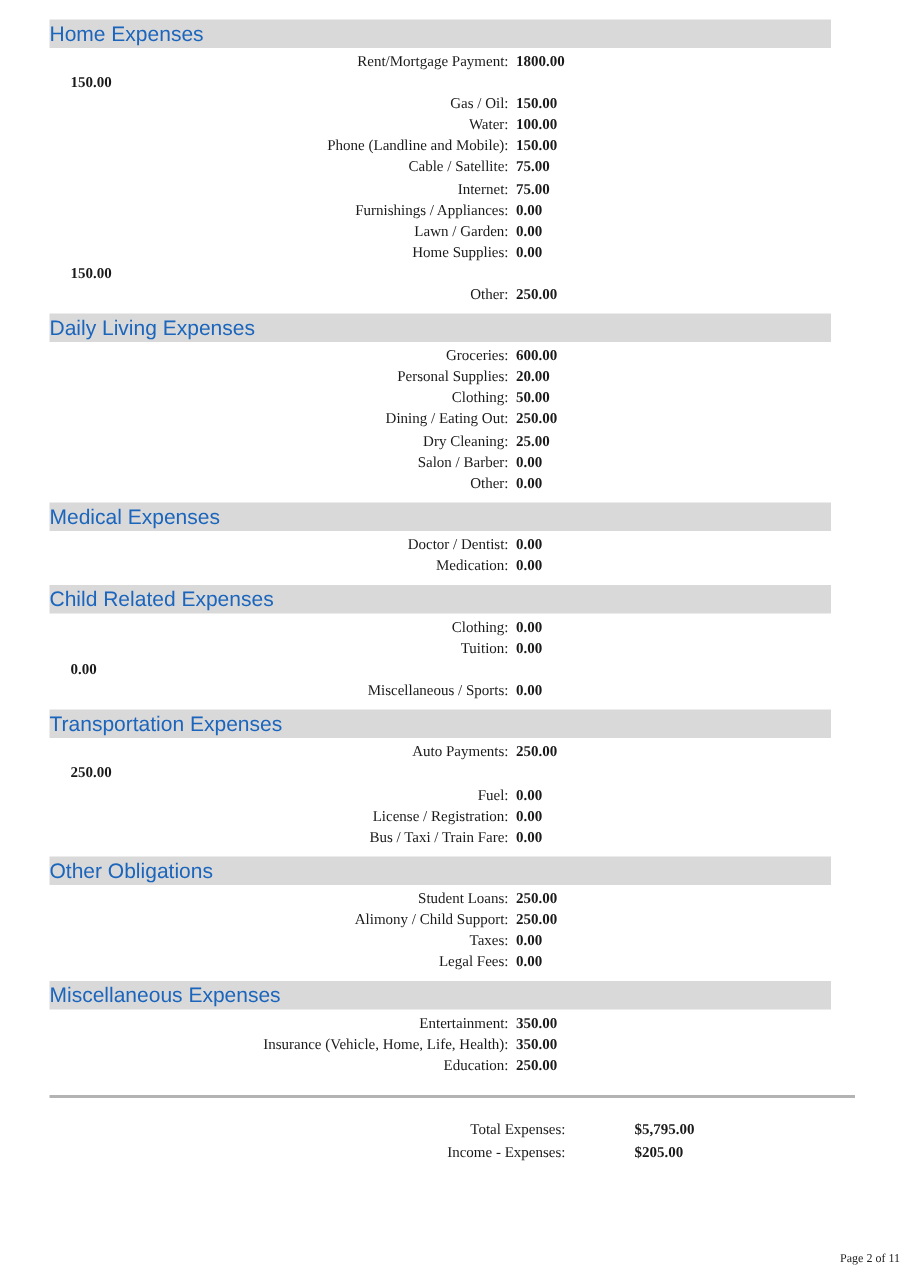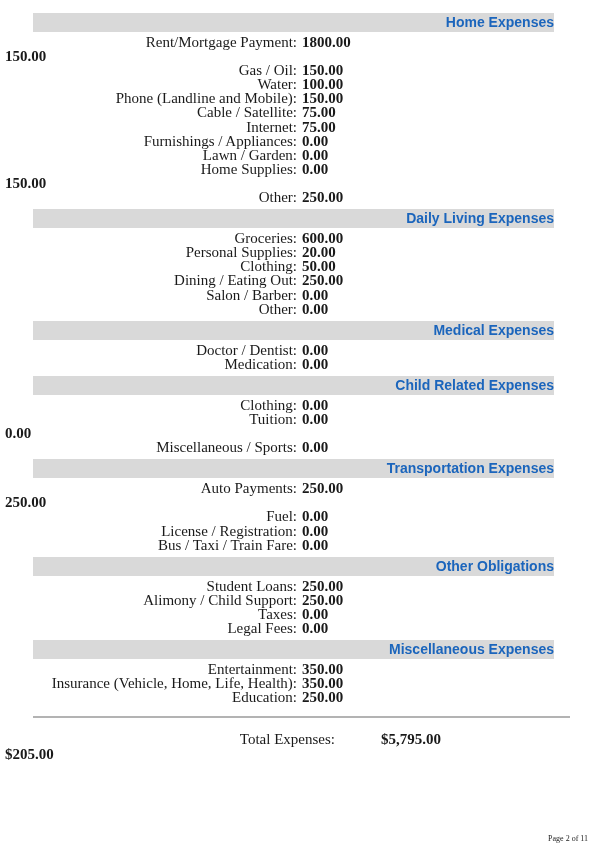--- a/index.html
+++ b/index.html
@@ -19,31 +19,32 @@
     color:var(--ink);
     overflow:hidden;
     padding-top:8px;
   }
   .section{margin-top:0;}
   .section-header{
     margin:5px 46px 3px 33px;
     height:19px;
     line-height:19px;
     background:var(--header-bar);
-    text-align:right;
+    text-align:left;
     font-family:"Liberation Sans","DejaVu Sans",sans-serif;
-    font-weight:bold;
+    font-weight:normal;
     font-size:14px;
     color:var(--header-text);
   }
   .expense-row{
     display:flex;
     height:14.1px;
     line-height:14.1px;
-    font-size:15px;
+    font-size:10px;
+    padding-left:42px;
   }
   .expense-row .row-label{
     flex:0 0 297px;
     text-align:right;
   }
   .expense-row .row-value{
     padding-left:5px;
     font-weight:bold;
     text-align:center;
   }
@@ -57,21 +58,21 @@
   .totals .expense-row{
     height:15px;
     line-height:15px;
     gap:41px;
   }
   .totals .expense-row .row-label{
     flex:0 0 335px;
   }
   .footer{
     position:absolute;
-    right:12px;
+    right:0;
     bottom:6px;
     font-size:8px;
     color:#222;
   }
 </style>
 </head>
 <body>
 
 <div class="page">
 
@@ -159,20 +160,24 @@
   <div class="expense-row">
     <span class="row-label">Clothing:</span>
     <span class="row-value">50.00</span>
   </div>
 
   <div class="expense-row">
     <span class="row-label">Dining / Eating Out:</span>
     <span class="row-value">250.00</span>
   </div>
 
+  <div class="expense-row">
+    <span class="row-label">Dry Cleaning:</span>
+    <span class="row-value">25.00</span>
+  </div>
 
   <div class="expense-row">
     <span class="row-label">Salon / Barber:</span>
     <span class="row-value">0.00</span>
   </div>
 
   <div class="expense-row">
     <span class="row-label">Other:</span>
     <span class="row-value">0.00</span>
   </div>
@@ -305,18 +310,19 @@
 
   <div class="totals-divider"></div>
 
   <div class="totals">
   <div class="expense-row">
     <span class="row-label">Total Expenses:</span>
     <span class="row-value">$5,795.00</span>
   </div>
 
   <div class="expense-row">
+    <span class="row-label">Income - Expenses:</span>
     <span class="row-value">$205.00</span>
   </div>
 </div>
 
   <div class="footer">Page 2 of 11</div>
 </div>
 
 </body></html>

